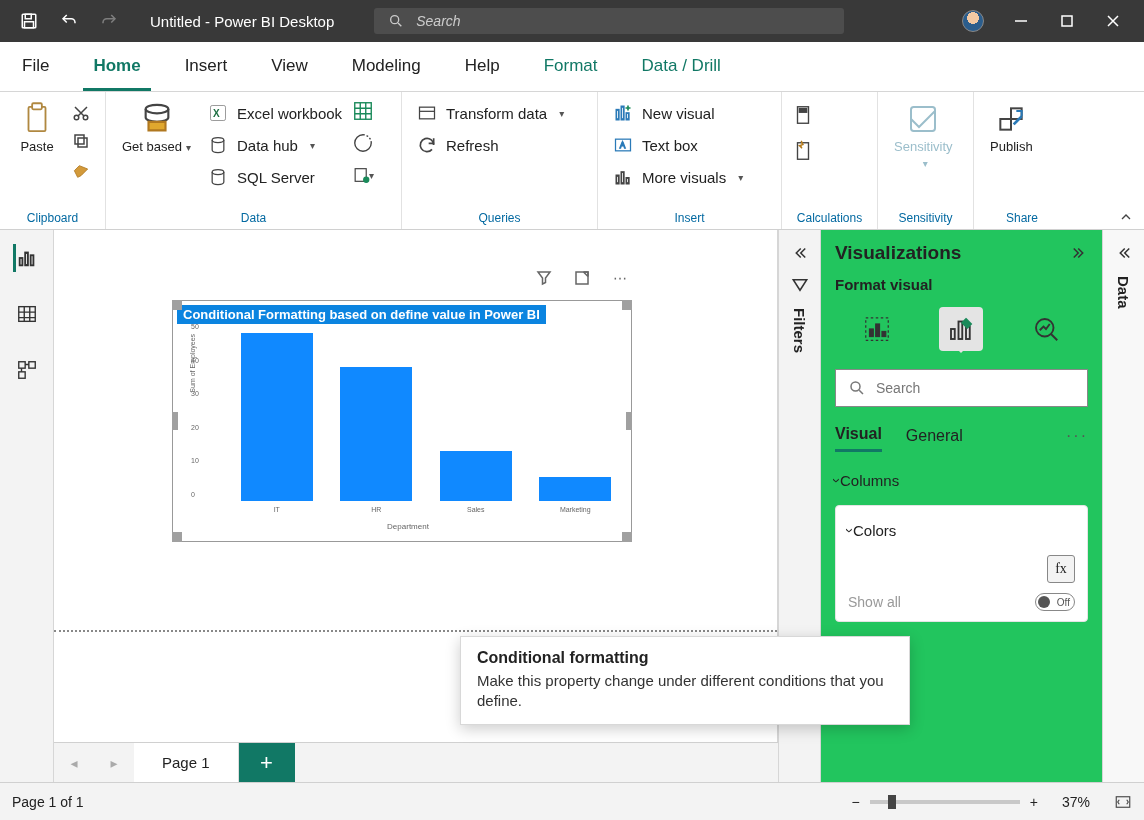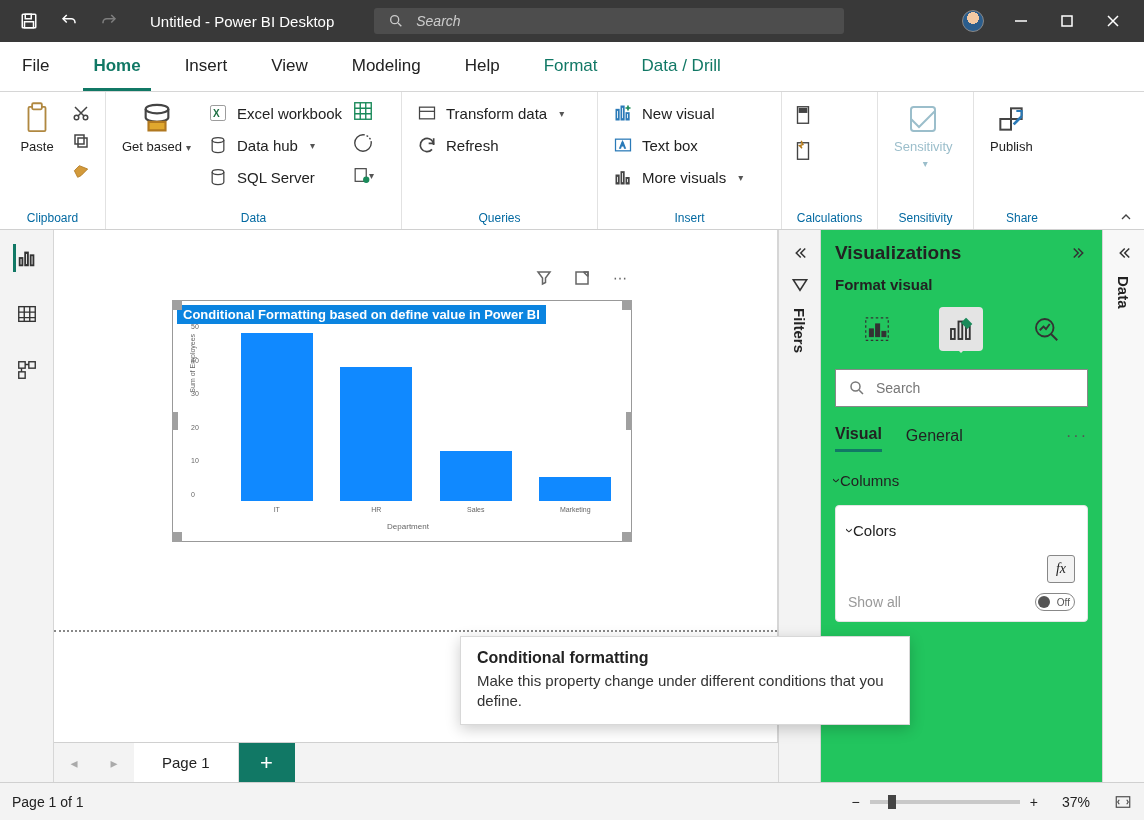--- a/index.html
+++ b/index.html
@@ -71,21 +71,21 @@
 .searchbox svg{margin-right:10px}
 .subtabs{display:flex;gap:24px;margin-top:18px;align-items:center}
 .subtab{font-size:16px;padding-bottom:6px;cursor:pointer}
 .subtab.active{font-weight:600;border-bottom:3px solid #117865}
 .subtab.more{margin-left:auto;letter-spacing:2px;color:#555}
 .section{margin-top:14px}
 .sec-head{display:flex;align-items:center;font-size:15px;cursor:pointer;padding:6px 0}
 .card{background:#fff;border:1px solid #e4e4e4;border-radius:4px;padding:10px 12px;margin-top:10px}
 .sec-head .chev{transform:rotate(90deg);display:inline-block}
 .row{display:flex;align-items:center;justify-content:space-between;margin-top:10px}
-.fx{width:28px;height:28px;border:1px solid #888;border-radius:3px;display:flex;align-items:center;justify-content:center;font-style:italic;font-family:serif;cursor:pointer;background:#f3f3f3}
+.fx{width:28px;height:28px;border:1px solid #888;border-radius:3px;display:flex;align-items:center;justify-content:center;font-family:serif;cursor:pointer;background:#f3f3f3}
 .toggle{width:40px;height:18px;border:1px solid #888;border-radius:9px;background:#fff;position:relative;display:flex;align-items:center;justify-content:flex-end;padding:0 4px;font-size:10px;color:#555}
 .toggle::before{content:"";position:absolute;left:2px;top:2px;width:12px;height:12px;border-radius:50%;background:#555}
 .data-rail{width:42px;border-left:1px solid #d6d6d6;display:flex;flex-direction:column;align-items:center;padding-top:14px;gap:14px;background:#f8f8f8}
 .statusbar{position:absolute;bottom:0;left:0;right:0;height:38px;background:#f3f3f3;border-top:1px solid #d0d0d0;display:flex;align-items:center;padding:0 12px;font-size:14px}
 .statusbar .sp{flex:1}
 .zoom{display:flex;align-items:center;gap:10px}
 .slider{width:150px;height:4px;background:#c8c8c8;position:relative}
 .slider .thumb{position:absolute;left:18px;top:-5px;width:8px;height:14px;background:#444}
 .tooltip{position:absolute;left:460px;top:636px;width:450px;background:#fff;border:1px solid #d8d8d8;box-shadow:0 4px 14px rgba(0,0,0,.2);padding:12px 16px;z-index:50}
 .tooltip .tt-title{font-weight:700;font-size:16px;margin-bottom:4px}

